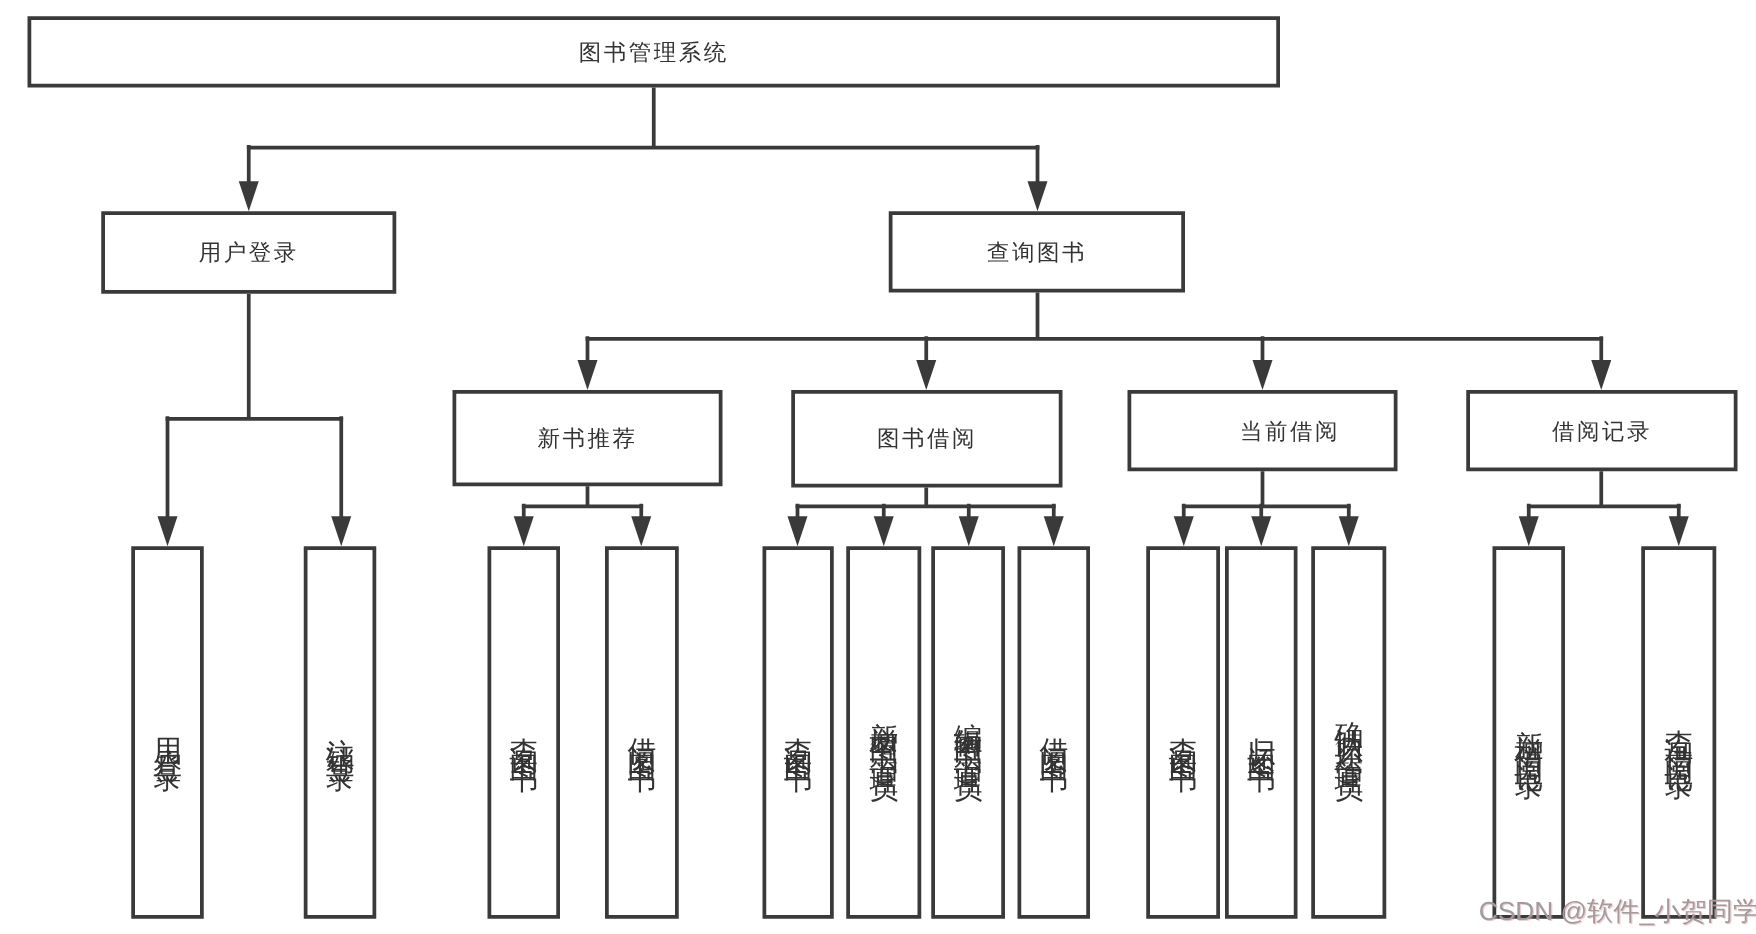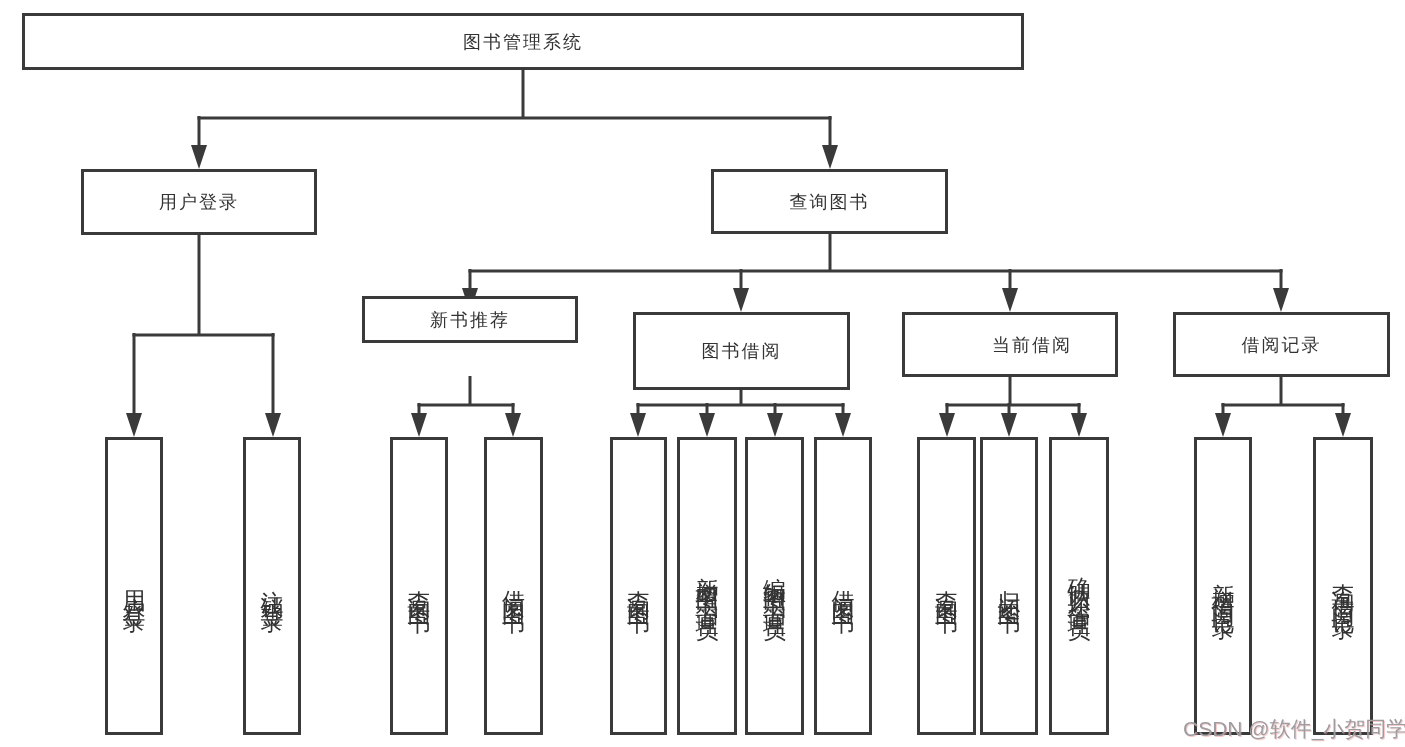--- a/index.html
+++ b/index.html
@@ -130,21 +130,21 @@
     <span class="hlabel">图书管理系统</span>
   </div>
 
   <div class="node" style="left:81px;top:169px;width:236px;height:66px;">
     <span class="hlabel">用户登录</span>
   </div>
   <div class="node" style="left:711px;top:169px;width:237px;height:65px;">
     <span class="hlabel">查询图书</span>
   </div>
 
-  <div class="node" style="left:362px;top:296px;width:216px;height:47px;">
+  <div class="node" style="left:362px;top:312px;width:216px;height:77px;">
     <span class="hlabel">新书推荐</span>
   </div>
   <div class="node" style="left:633px;top:312px;width:217px;height:78px;">
     <span class="hlabel">图书借阅</span>
   </div>
   <div class="node" style="left:902px;top:312px;width:216px;height:65px;padding-left:44px;">
     <span class="hlabel">当前借阅</span>
   </div>
   <div class="node" style="left:1173px;top:312px;width:217px;height:65px;">
     <span class="hlabel">借阅记录</span>

